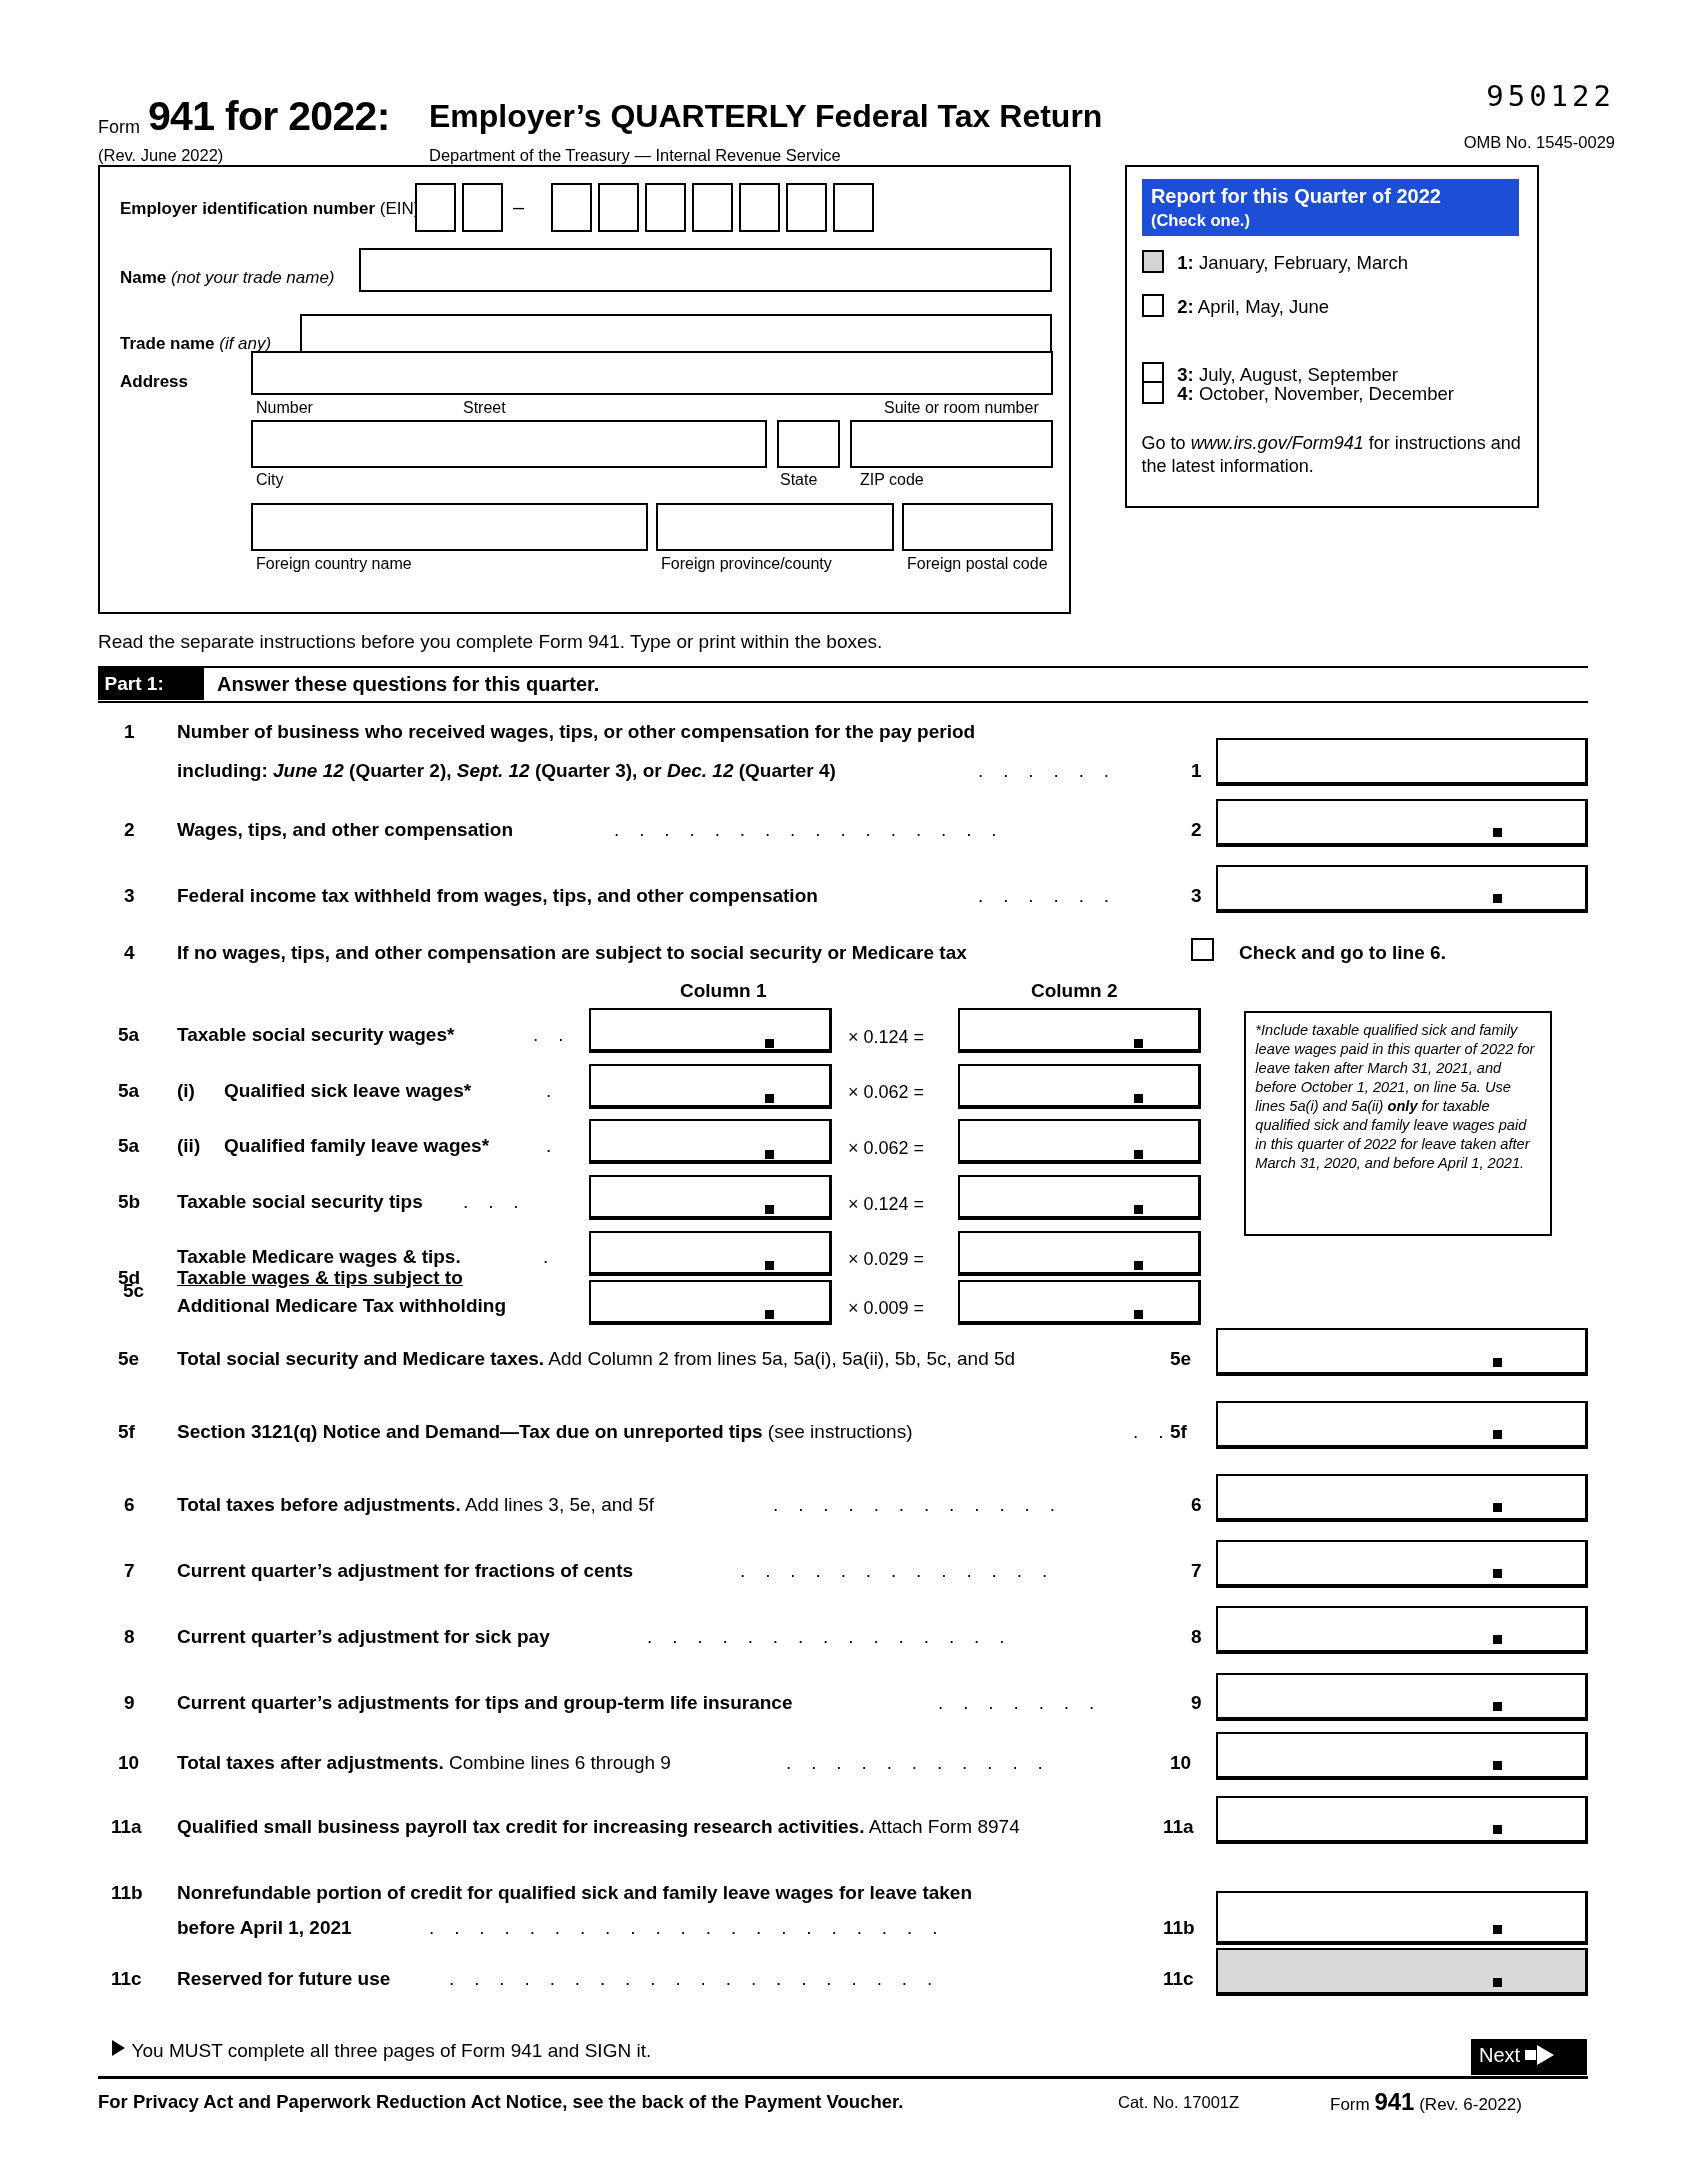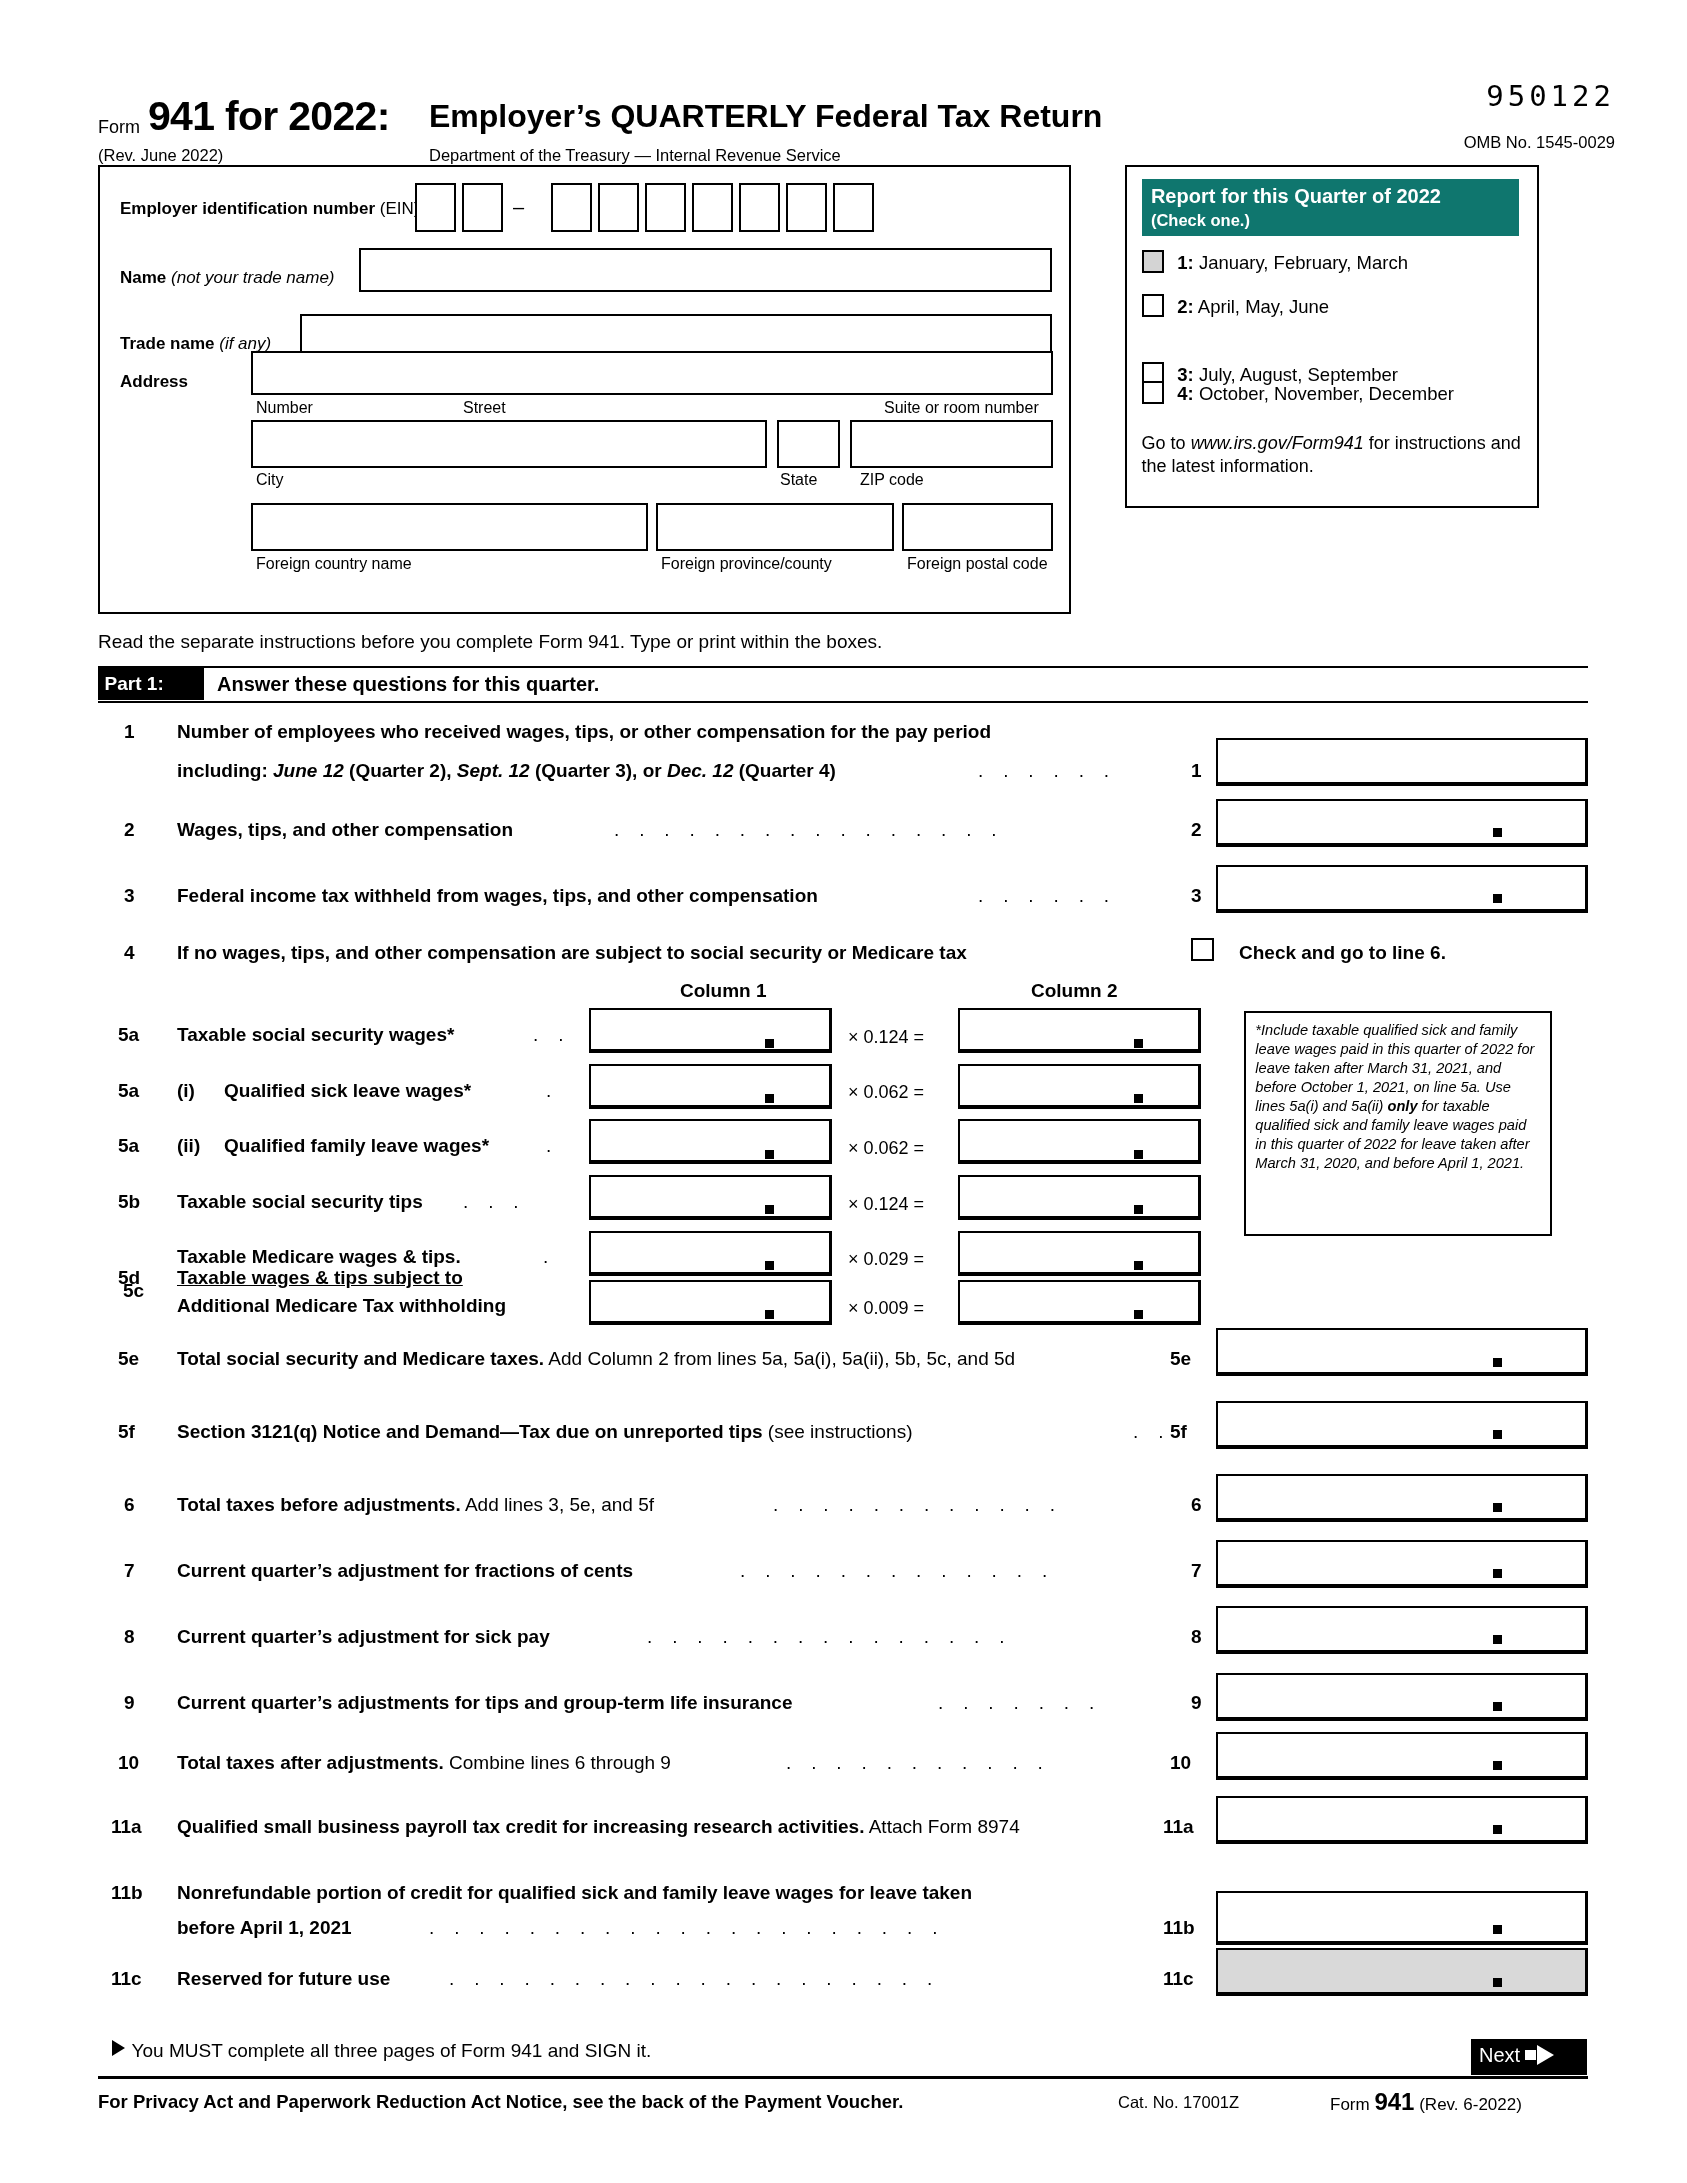--- a/index.html
+++ b/index.html
@@ -35,21 +35,21 @@
   .lbl i { }
 
   .fbox { position:absolute; border:2px solid #000; background:#fff; }
 
   .sublbl { position:absolute; font-size:16px; }
 
   
   .qbox { position:absolute; left:1125px; top:165px; width:414px; height:343px;
           border:2px solid #000; }
   .qhead { position:absolute; left:14.6px; top:12px; width:377px; height:57px;
-           background:#0f766e; color:#fff; padding:6px 9.3px 0 9.3px; }
+           background:#1d4ed8; color:#fff; padding:6px 9.3px 0 9.3px; }
   .qhead .l1 { font-size:20px; font-weight:bold; }
   .qhead .l2 { font-size:16.5px; font-weight:bold; margin-top:2.6px; }
   .qrow { position:absolute; left:14.6px; font-size:18.5px; }
   .qcb { display:inline-block; width:22.5px; height:22.5px; border:2px solid #000;
          vertical-align:-4px; margin-right:13.2px; background:#fff; }
   .qcb.shaded { background:#d4d4d4; }
   .qgoto { position:absolute; left:14.6px; top:265px; font-size:18px; line-height:1.28; }
   .qgoto i { font-style:italic; }
 
   
@@ -184,21 +184,21 @@
     </div>
   </div>
 
   <div class="readline">Read the separate instructions before you complete Form 941. Type or print within the boxes.</div>
   <div class="partbar">
     <div class="tag">Part 1:</div>
     <div class="ptitle">Answer these questions for this quarter.</div>
   </div>
 
   <span class="lnno" style="left:124px; top:721px;">1</span>
-  <span class="lntext" style="left:177px; top:721px;">Number of employees who received wages, tips, or other compensation for the pay period</span>
+  <span class="lntext" style="left:177px; top:721px;">Number of business who received wages, tips, or other compensation for the pay period</span>
   <span class="lntext" style="left:177px; top:760px;"><span>including: </span><i>June 12</i><span> (Quarter 2), </span><i>Sept. 12</i><span> (Quarter 3), or </span><i>Dec. 12</i><span> (Quarter 4)</span></span>
   <span class="dots" style="left:978px; top:760px;">. . . . . .</span>
   <span class="refno" style="left:1191px; top:760px;">1</span>
   <div class="amt" style="left:1216px; top:738px; width:372px; height:48px;"></div>
 
   <span class="lnno" style="left:124px; top:819px;">2</span>
   <span class="lntext" style="left:177px; top:819px;">Wages, tips, and other compensation</span>
   <span class="dots" style="left:614px; top:819px;">. . . . . . . . . . . . . . . .</span>
   <span class="refno" style="left:1191px; top:819px;">2</span>
   <div class="amt" style="left:1216px; top:799px; width:372px; height:48px;"></div>

